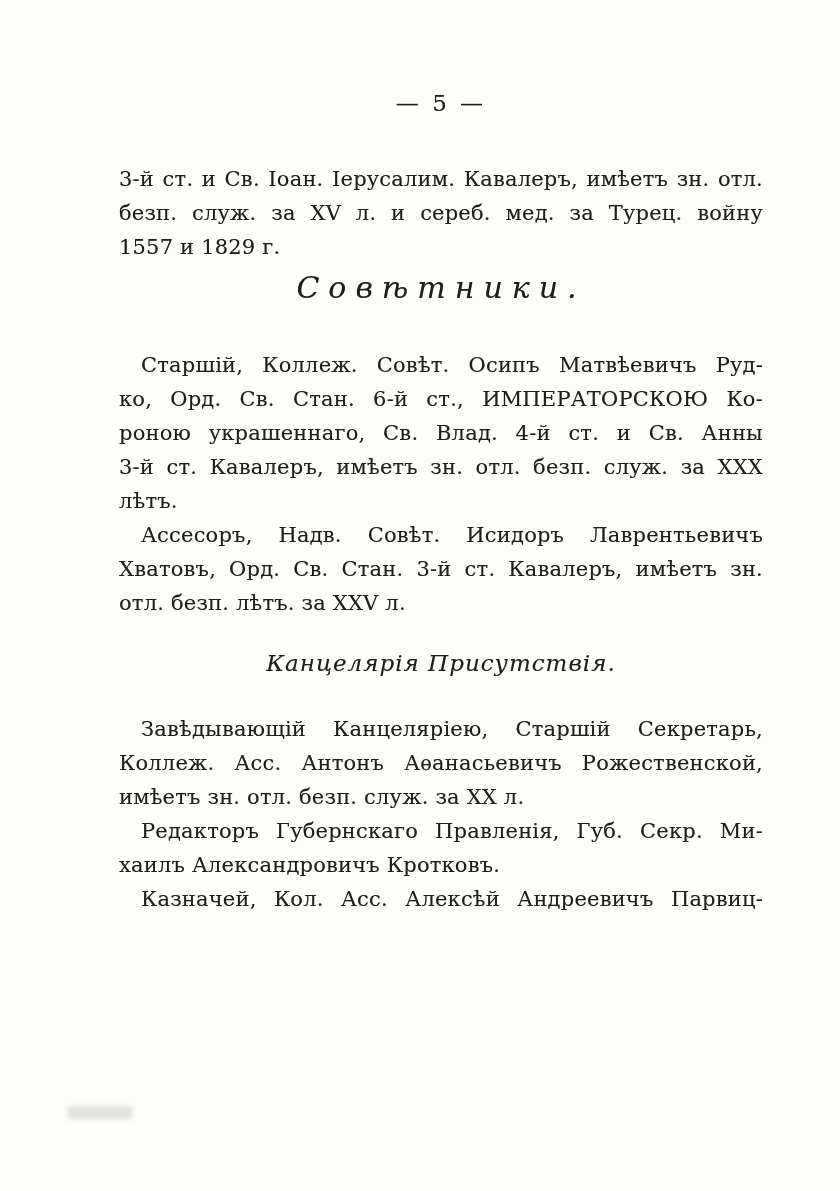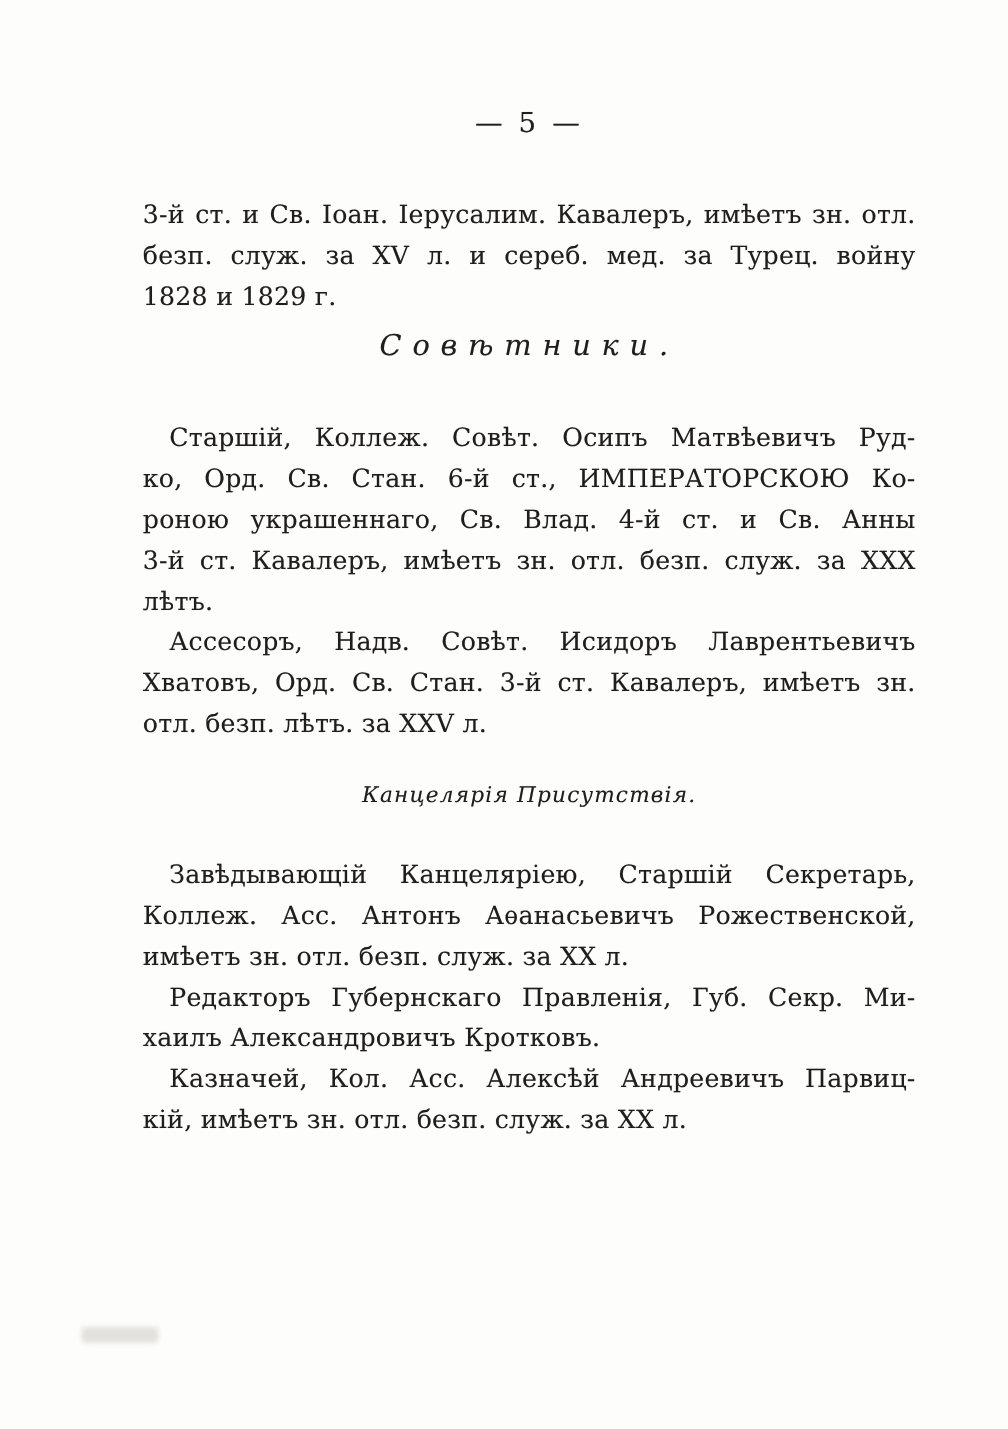--- a/index.html
+++ b/index.html
@@ -30,45 +30,45 @@
   }
   .line.j{text-align:justify;text-align-last:justify;}
   .line.indent{padding-left:22px;}
   .it{}
   .heading{
     text-align:center;
     font-style:italic;
     text-shadow:0 0 0.6px rgba(30,28,24,0.4);
   }
   .heading.spaced{
-    font-size:24px;line-height:32px;
+    font-size:30px;line-height:32px;
     letter-spacing:9px;
     margin:8px 0 44px 0;
   }
   .heading.plain{
-    font-size:18px;line-height:34px;
+    font-size:23px;line-height:34px;
     letter-spacing:1px;
     margin:26px 0 32px 0;
   }
   .edge-smudge{
     position:absolute;left:68px;top:1106px;
     width:64px;height:13px;background:#e2e0dc;
     filter:blur(2px);border-radius:3px;
   }
 </style>
 </head>
 <body>
 
 <div class="page">
   <div class="pagenum">— 5 —</div>
   <div id="page-body">
       <div class="para">
         <div class="line j"><span>3-й ст. и Св. Іоан. Іерусалим. Кавалеръ, имѣетъ зн. отл.</span></div>
         <div class="line j"><span>безп. служ. за XV л. и сереб. мед. за Турец. войну</span></div>
-        <div class="line"><span>1828 и 1829 г.</span></div>
+        <div class="line"><span>1557 и 1829 г.</span></div>
       </div>
       <div class="heading spaced">Совѣтники.</div>
       <div class="para">
         <div class="line j indent"><span>Старшій, Коллеж. Совѣт. Осипъ Матвѣевичъ </span><span class="it">Руд-</span></div>
         <div class="line j"><span class="it">ко</span><span>, Орд. Св. Стан. 6-й ст., ИМПЕРАТОРСКОЮ Ко-</span></div>
         <div class="line j"><span>роною украшеннаго, Св. Влад. 4-й ст. и Св. Анны</span></div>
         <div class="line j"><span>3-й ст. Кавалеръ, имѣетъ зн. отл. безп. служ. за XXX</span></div>
         <div class="line"><span>лѣтъ.</span></div>
       </div>
       <div class="para">
@@ -81,17 +81,16 @@
         <div class="line j indent"><span>Завѣдывающій Канцеляріею, Старшій Секретарь,</span></div>
         <div class="line j"><span>Коллеж. Асс. Антонъ Аѳанасьевичъ </span><span class="it">Рожественской,</span></div>
         <div class="line"><span>имѣетъ зн. отл. безп. служ. за XX л.</span></div>
       </div>
       <div class="para">
         <div class="line j indent"><span>Редакторъ Губернскаго Правленія, Губ. Секр. Ми-</span></div>
         <div class="line"><span>хаилъ Александровичъ </span><span class="it">Кротковъ.</span></div>
       </div>
       <div class="para">
         <div class="line j indent"><span>Казначей, Кол. Асс. Алексѣй Андреевичъ </span><span class="it">Парвиц-</span></div>
-        <div class="line"><span class="it">кій</span><span>, имѣетъ зн. отл. безп. служ. за XX л.</span></div>
       </div>
     </div>
   <div class="edge-smudge"></div>
 </div>
 
 </body></html>

